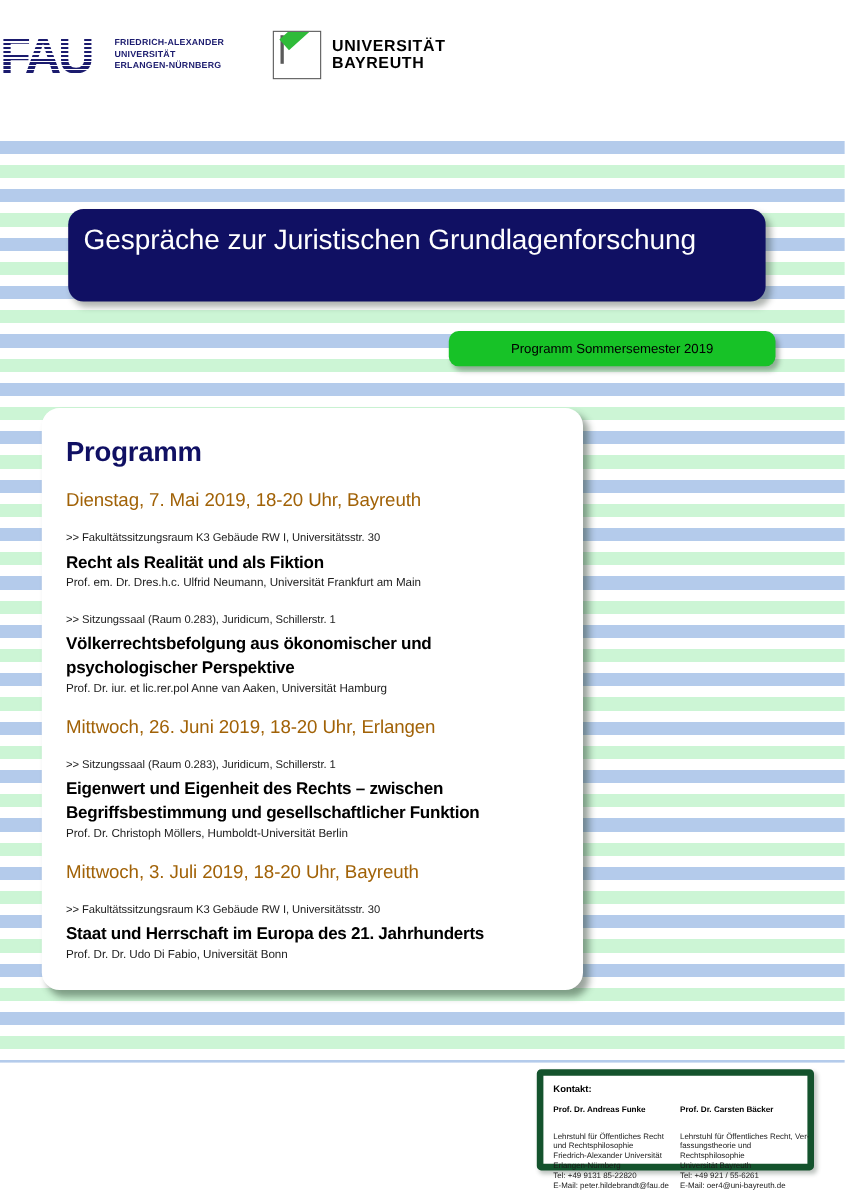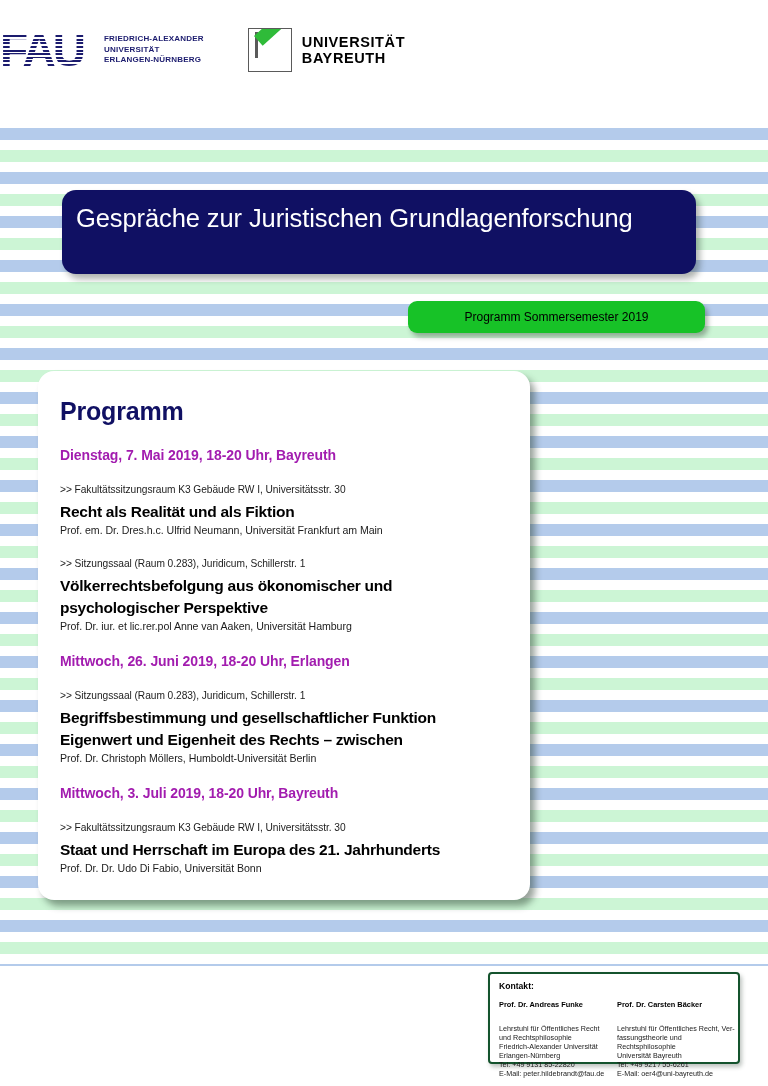--- a/index.html
+++ b/index.html
@@ -210,23 +210,23 @@
     margin: 0 0 22px 0;
     letter-spacing: -0.2px;
   }
 
   .event {
     margin-bottom: 20px;
   }
   .event:last-child { margin-bottom: 0; }
 
   .event-when {
-    color: #a21caf;
-    font-size: 14px;
-    font-weight: bold;
+    color: #a16207;
+    font-size: 17px;
+    font-weight: normal;
     line-height: 16px;
     margin-bottom: 3px;
     letter-spacing: -0.1px;
   }
   .event-where {
     color: #1c1c1c;
     font-size: 10.2px;
     line-height: 13px;
     margin-bottom: 6px;
     letter-spacing: -0.05px;
@@ -248,21 +248,21 @@
   }
 
   
   #contact-box {
     position: absolute;
     left: 488px;
     top: 972px;
     width: 252px;
     height: 92px;
     background: #ffffff;
-    border: 2px solid #14532d;
+    border: 6px solid #14532d;
     border-radius: 4px;
     box-shadow: 2px 3px 4px rgba(40,60,45,0.30);
     z-index: 5;
     box-sizing: border-box;
     padding: 7px 8px 0 9px;
   }
   #contact-heading {
     font-size: 8.6px;
     font-weight: bold;
     color: #000000;
@@ -344,22 +344,22 @@
     <div class="event">
       <div class="event-where">&gt;&gt; Sitzungssaal (Raum 0.283), Juridicum, Schillerstr. 1</div>
       <div class="event-topic">Völkerrechtsbefolgung aus ökonomischer und</div>
       <div class="event-topic">psychologischer Perspektive</div>
       <div class="event-speaker">Prof. Dr. iur. et lic.rer.pol Anne van Aaken, Universität Hamburg</div>
     </div>
 
     <div class="event">
       <div class="event-when">Mittwoch, 26. Juni 2019, 18-20 Uhr, Erlangen</div>
       <div class="event-where">&gt;&gt; Sitzungssaal (Raum 0.283), Juridicum, Schillerstr. 1</div>
+      <div class="event-topic">Eigenwert und Eigenheit des Rechts – zwischen</div>
       <div class="event-topic">Begriffsbestimmung und gesellschaftlicher Funktion</div>
-      <div class="event-topic">Eigenwert und Eigenheit des Rechts – zwischen</div>
       <div class="event-speaker">Prof. Dr. Christoph Möllers, Humboldt-Universität Berlin</div>
     </div>
 
     <div class="event">
       <div class="event-when">Mittwoch, 3. Juli 2019, 18-20 Uhr, Bayreuth</div>
       <div class="event-where">&gt;&gt; Fakultätssitzungsraum K3 Gebäude RW I, Universitätsstr. 30</div>
       <div class="event-topic">Staat und Herrschaft im Europa des 21. Jahrhunderts</div>
       <div class="event-speaker">Prof. Dr. Dr. Udo Di Fabio, Universität Bonn</div>
     </div>
   </div>

